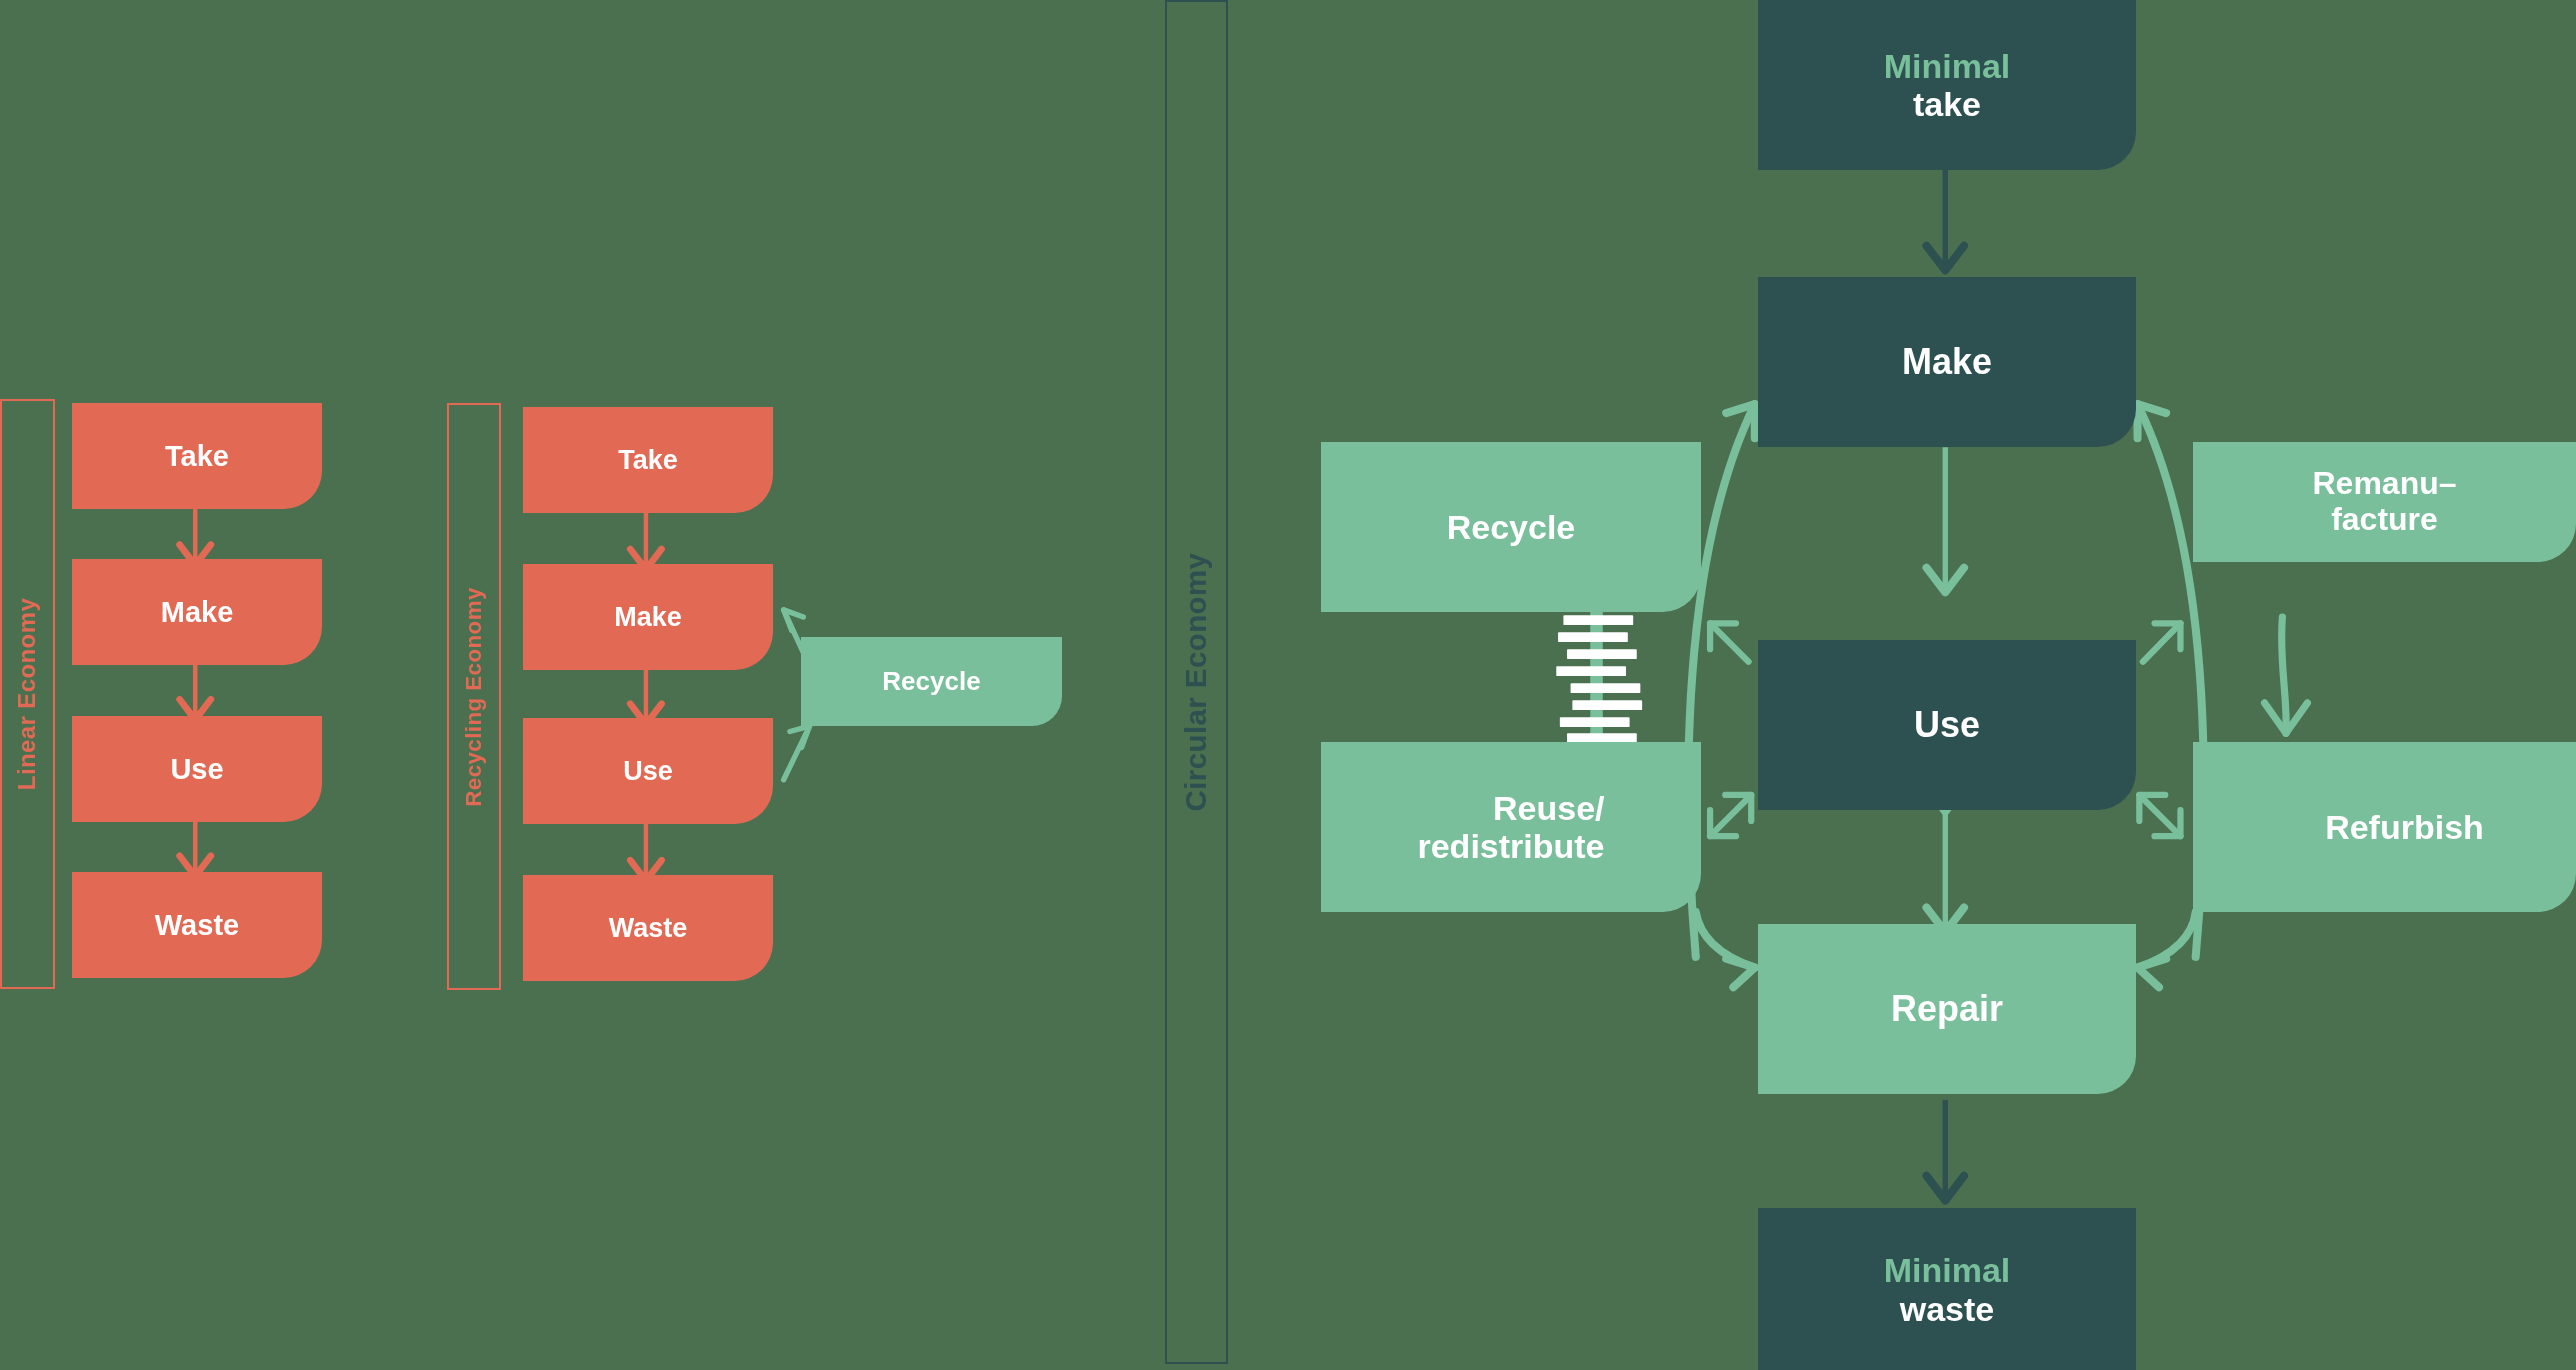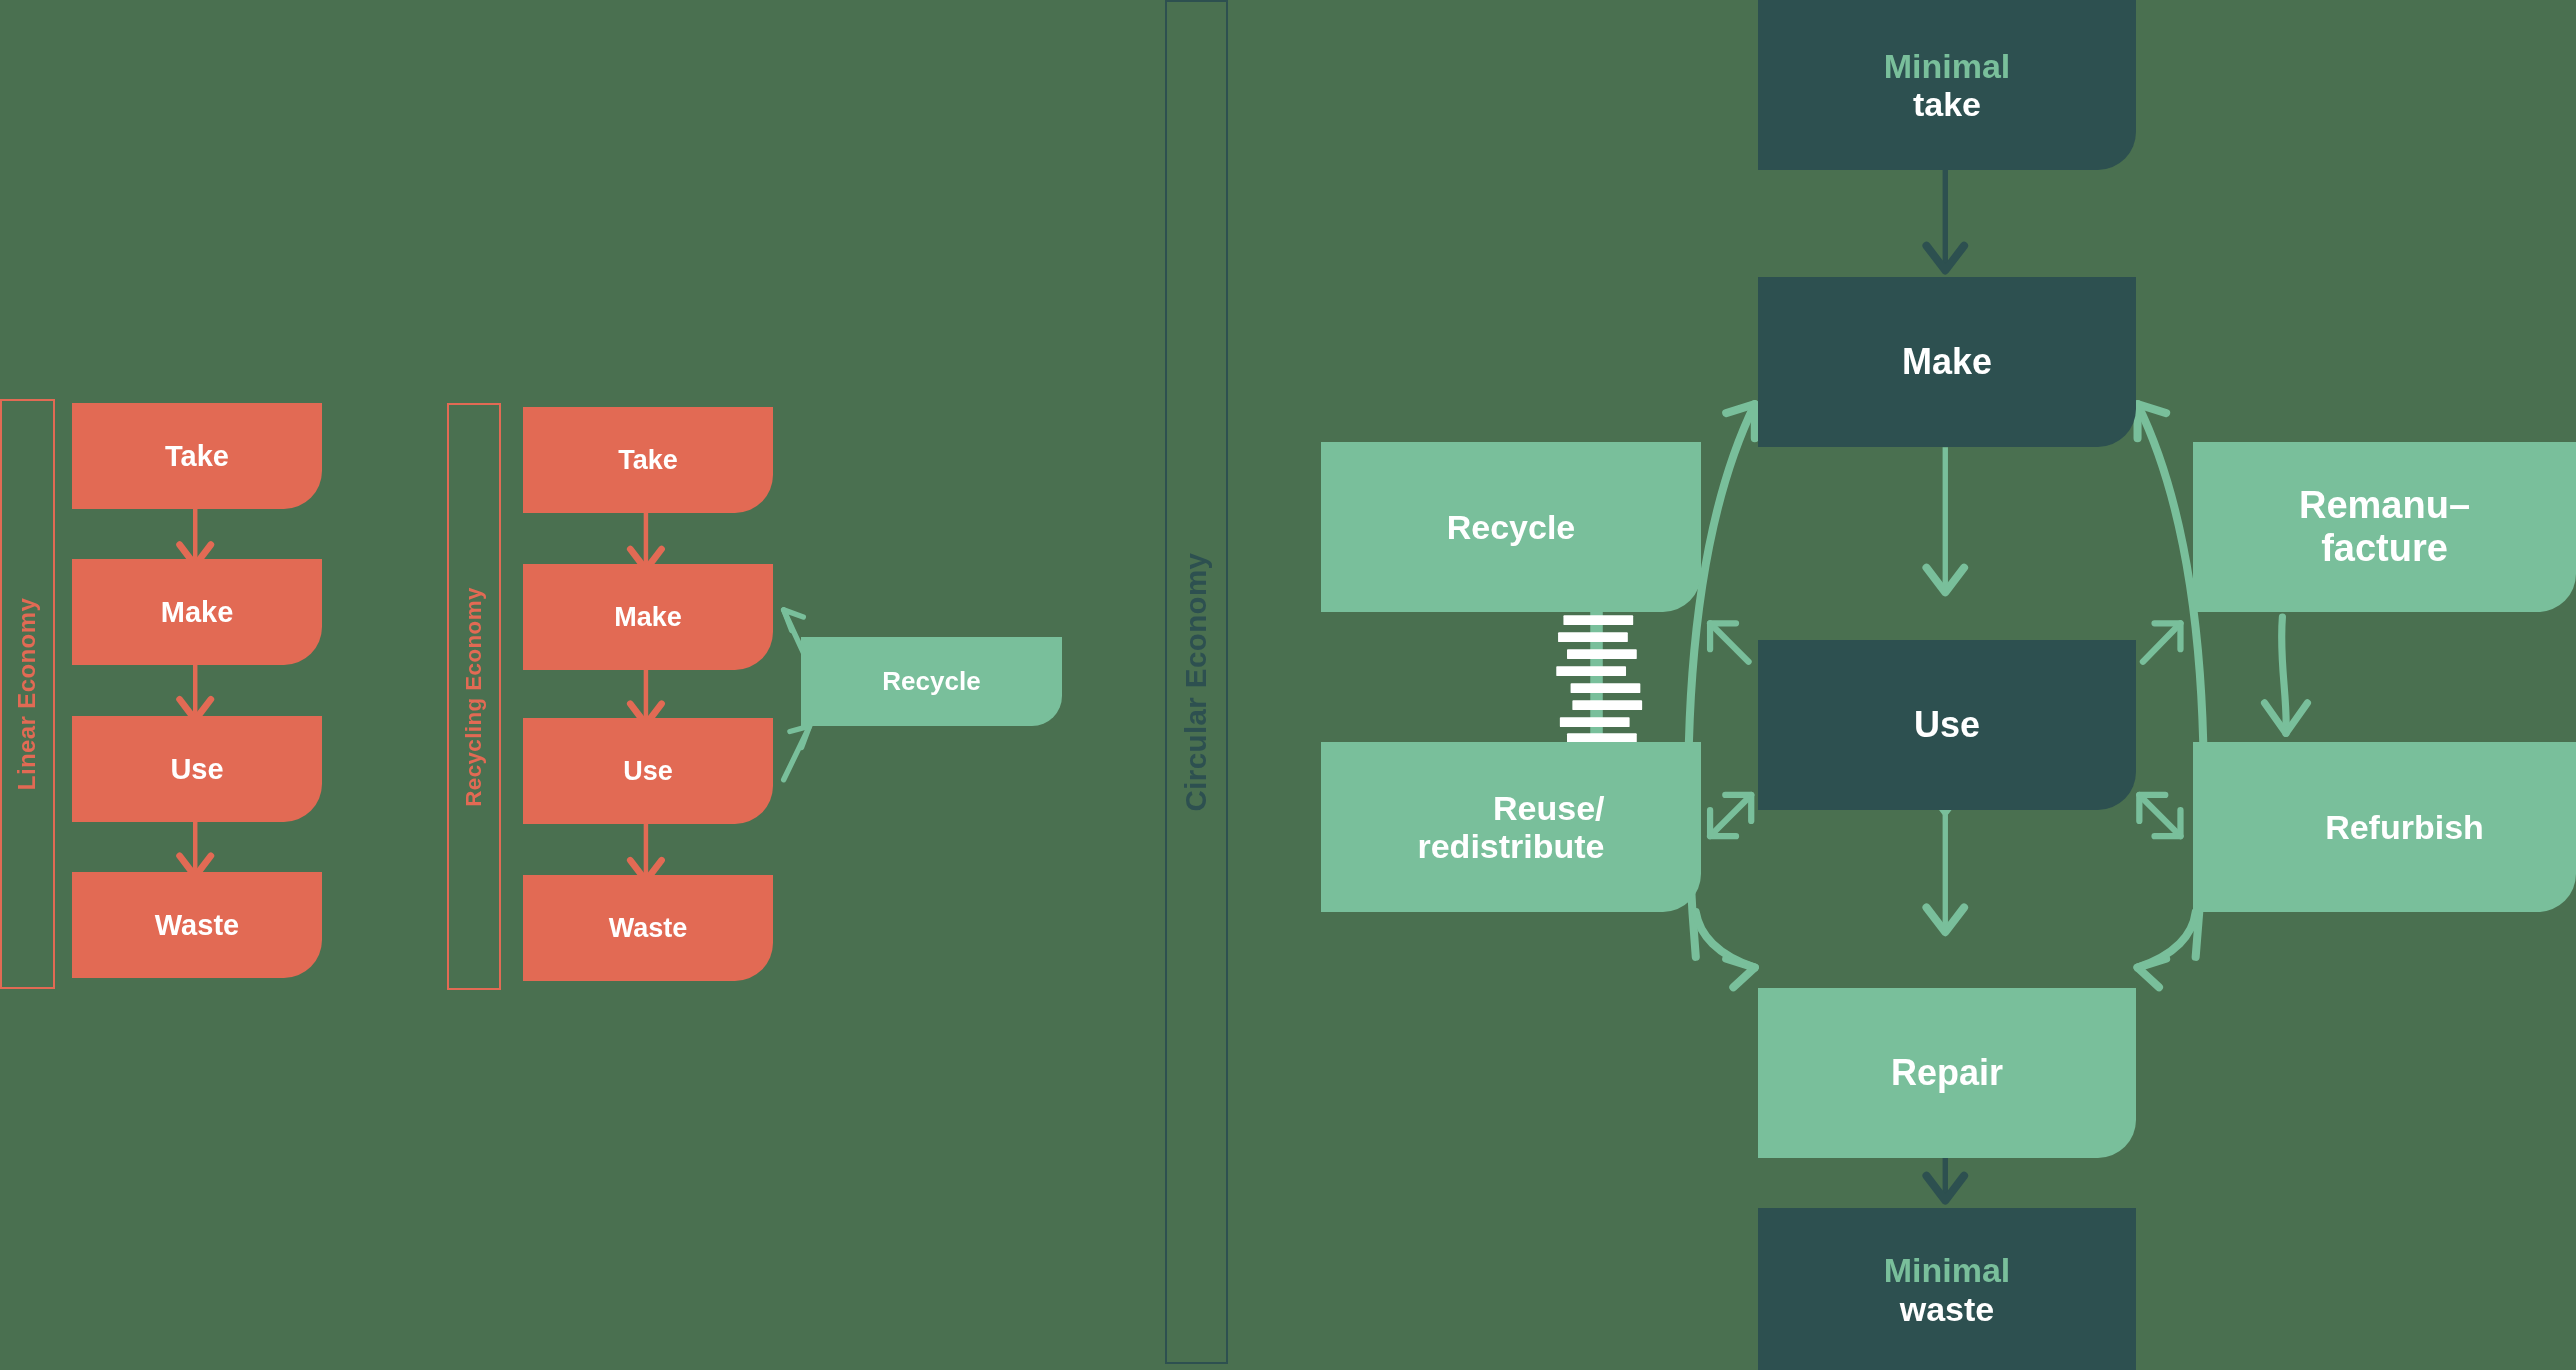--- a/index.html
+++ b/index.html
@@ -202,21 +202,21 @@
   </div>
 
   <div class="box dark" style="left:1758px; top:277px; width:378px; height:170px; font-size:36px;">
     <span>Make</span>
   </div>
 
   <div class="box dark" style="left:1758px; top:640px; width:378px; height:170px; font-size:36px;">
     <span>Use</span>
   </div>
 
-  <div class="box mint" style="left:1758px; top:988px; width:378px; height:170px; font-size:36px;">
+  <div class="box mint" style="left:1758px; top:924px; width:378px; height:170px; font-size:36px;">
     <span>Repair</span>
   </div>
 
   <div class="box dark" style="left:1758px; top:1208px; width:378px; height:163px; font-size:34px; border-bottom-right-radius:0;">
     <div class="two-line">
       <span class="ln-light">Minimal</span>
       <span class="ln-white">waste</span>
     </div>
   </div>
 
@@ -224,21 +224,21 @@
     <span>Recycle</span>
   </div>
 
   <div class="box mint" style="left:1321px; top:742px; width:380px; height:170px; font-size:34px;text-align:right;">
     <div class="two-line">
       <span>Reuse/</span>
       <span>redistribute</span>
     </div>
   </div>
 
-  <div class="box mint" style="left:2193px; top:442px; width:383px; height:170px; font-size:38px;">
+  <div class="box mint" style="left:2193px; top:442px; width:383px; height:120px; font-size:32px;">
     <div class="two-line">
       <span>Remanu–</span>
       <span>facture</span>
     </div>
   </div>
 
   <div class="box mint" style="left:2193px; top:742px; width:383px; height:170px; font-size:34px;padding-left:40px;">
     <span>Refurbish</span>
   </div>
 

